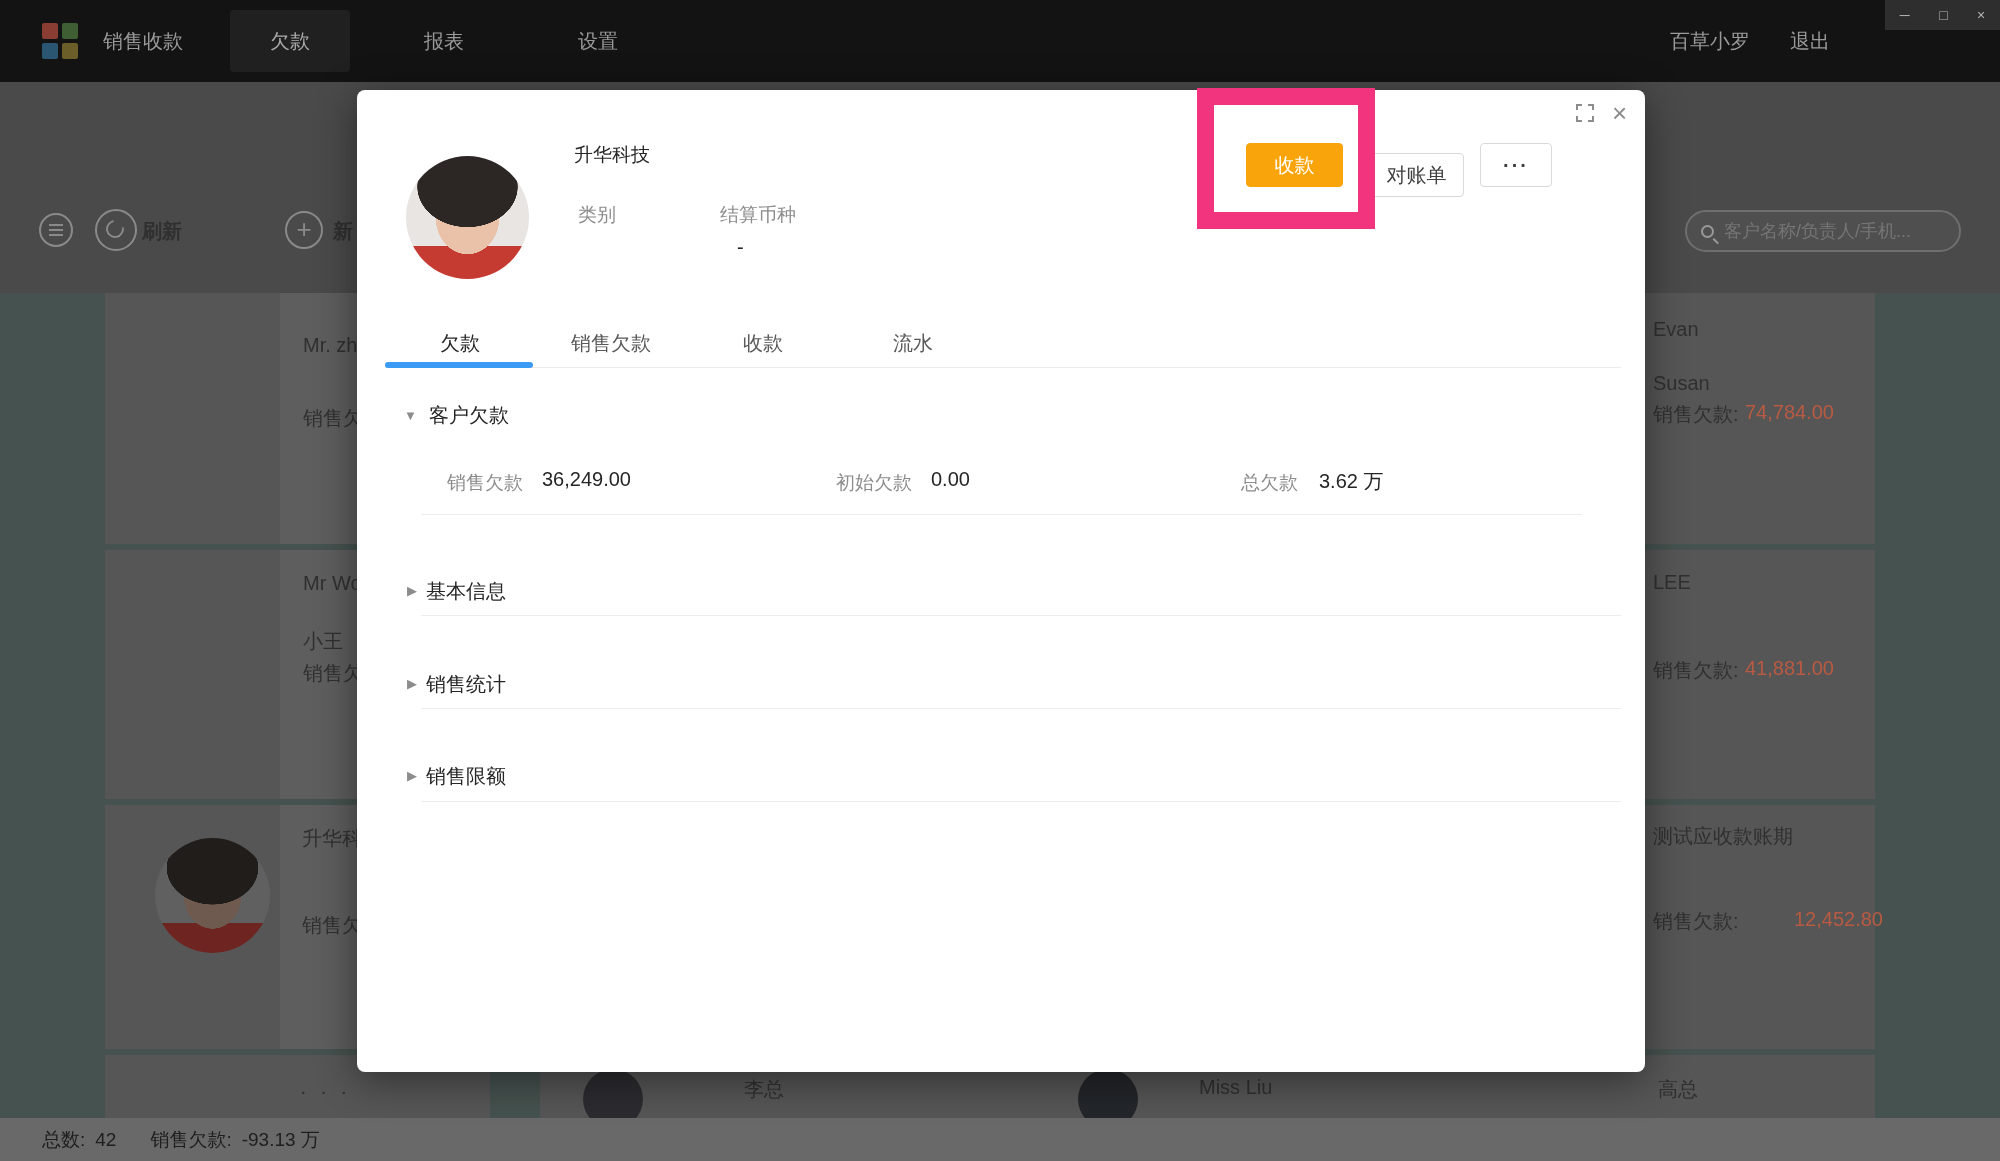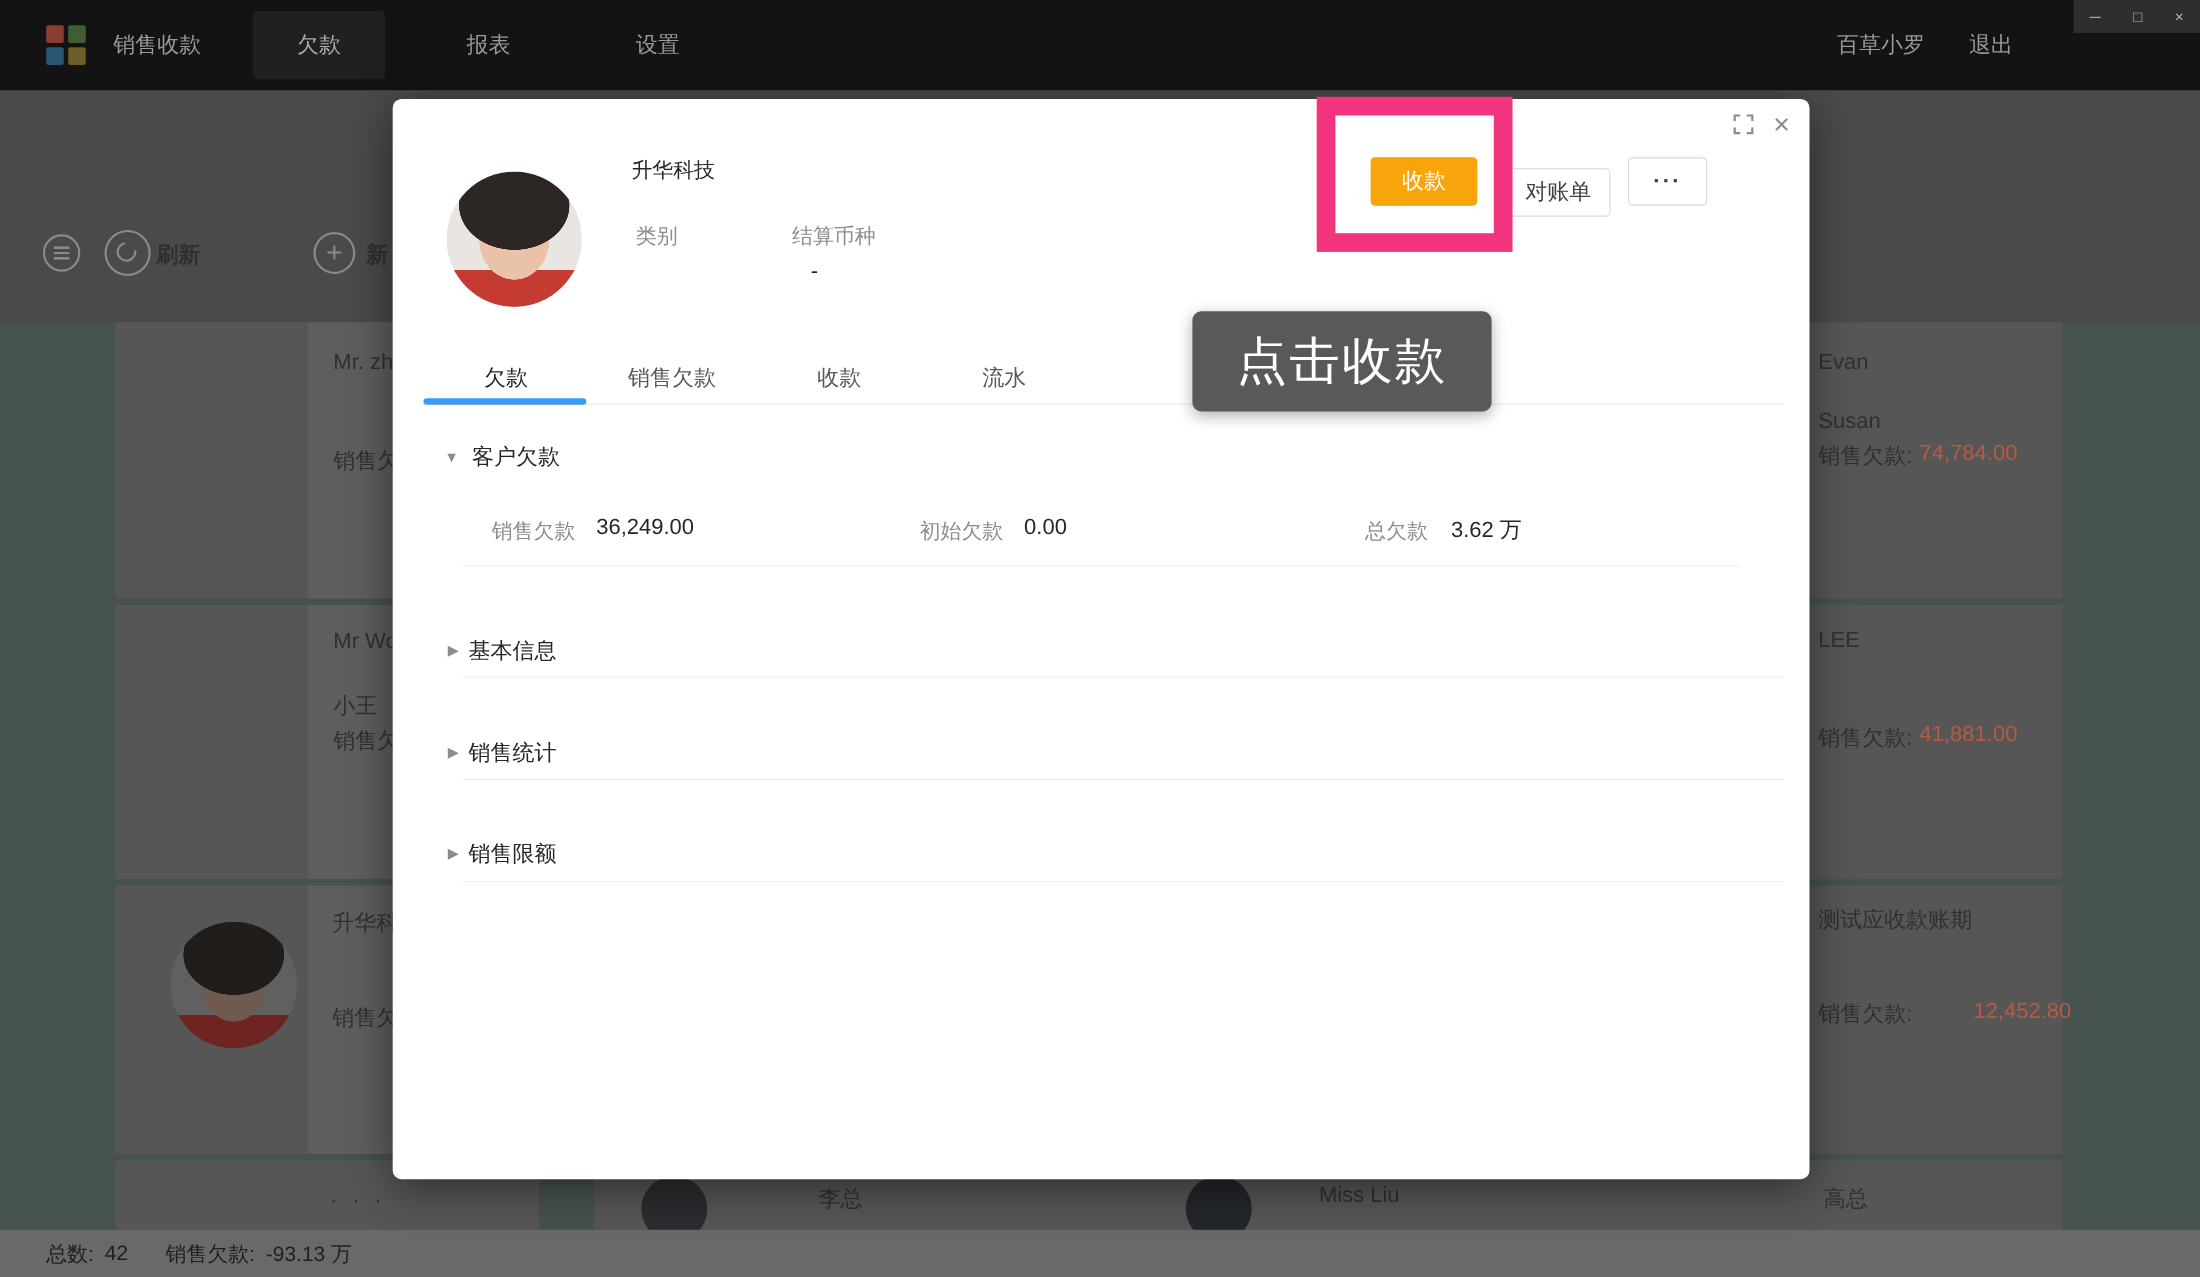--- a/index.html
+++ b/index.html
@@ -93,30 +93,34 @@
 
   <div class="circlebtn" style="left:39px;top:213px;width:34px;height:34px;">
     <div style="position:absolute;left:8px;top:9px;width:14px;height:12px;background:repeating-linear-gradient(#8a8a8a 0 2px,transparent 2px 5px);"></div>
   </div>
   <div class="circlebtn" style="left:95px;top:209px;width:42px;height:42px;">
     <div style="position:absolute;left:9px;top:9px;width:18px;height:18px;border:2.5px solid #8a8a8a;border-radius:50%;border-top-color:transparent;transform:rotate(35deg);"></div>
   </div>
   <div class="bgtxt" style="left:142px;top:218px;color:#2f2f2f;font-weight:600;">刷新</div>
   <div class="circlebtn" style="left:285px;top:211px;width:38px;height:38px;color:#8a8a8a;font-size:26px;text-align:center;line-height:33px;"><span>+</span></div>
   <div class="bgtxt" style="left:333px;top:218px;color:#2f2f2f;font-weight:600;">新</div>
+  <div class="search-pill">
+    <span class="mag"></span>
+    <input placeholder="客户名称/负责人/手机..." style="">
+  </div>
 
   <div class="abs teal" style="left:0;top:293px;width:105px;height:825px;"></div>
   <div class="abs teal" style="left:1875px;top:293px;width:125px;height:825px;"></div>
   <div class="abs teal" style="left:105px;top:293px;width:1770px;height:825px;"></div>
 
   <div class="abs bgcard" style="left:105px;top:293px;width:385px;height:251px;"></div>
   <div class="abs" style="left:280px;top:293px;width:210px;height:251px;background:#5e5e5e;"></div>
   <div class="abs bgcard" style="left:540px;top:293px;width:1335px;height:251px;"></div>
   <div class="photo ph-man-dim" style="left:153px;top:333px;width:113px;height:113px;"></div>
-  <div class="bgtxt" style="left:303px;top:318px;text-align:center;">Mr. zh</div>
+  <div class="bgtxt" style="left:303px;top:334px;text-align:center;">Mr. zh</div>
   <div class="bgtxt" style="left:303px;top:405px;">销售欠</div>
   <div class="bgtxt" style="left:1653px;top:318px;">Evan</div>
   <div class="bgtxt" style="left:1653px;top:372px;">Susan</div>
   <div class="bgtxt" style="left:1653px;top:401px;">销售欠款:</div>
   <div class="bgtxt bgred" style="left:1745px;top:401px;">74,784.00</div>
 
   <div class="abs bgcard" style="left:105px;top:550px;width:385px;height:249px;"></div>
   <div class="abs" style="left:280px;top:550px;width:210px;height:249px;background:#5e5e5e;"></div>
   <div class="abs bgcard" style="left:540px;top:550px;width:1335px;height:249px;"></div>
   <div class="photo ph-man-dim" style="left:148px;top:588px;width:112px;height:112px;"></div>
@@ -196,17 +200,14 @@
     <div class="sec-arrow" style="left:50px;top:586px;">▶</div>
     <div class="sec-title" style="left:69px;top:581px;">销售统计</div>
     <div class="divider" style="left:64px;top:618px;width:1200px;"></div>
 
     <div class="sec-arrow" style="left:50px;top:678px;">▶</div>
     <div class="sec-title" style="left:69px;top:673px;">销售限额</div>
     <div class="divider" style="left:64px;top:711px;width:1200px;"></div>
   </div>
 
   <div class="abs pinkrect"></div>
-  <div class="abs tooltip">
-    <span>点击收款</span>
-  </div>
 
 </div>
 
 </body></html>

